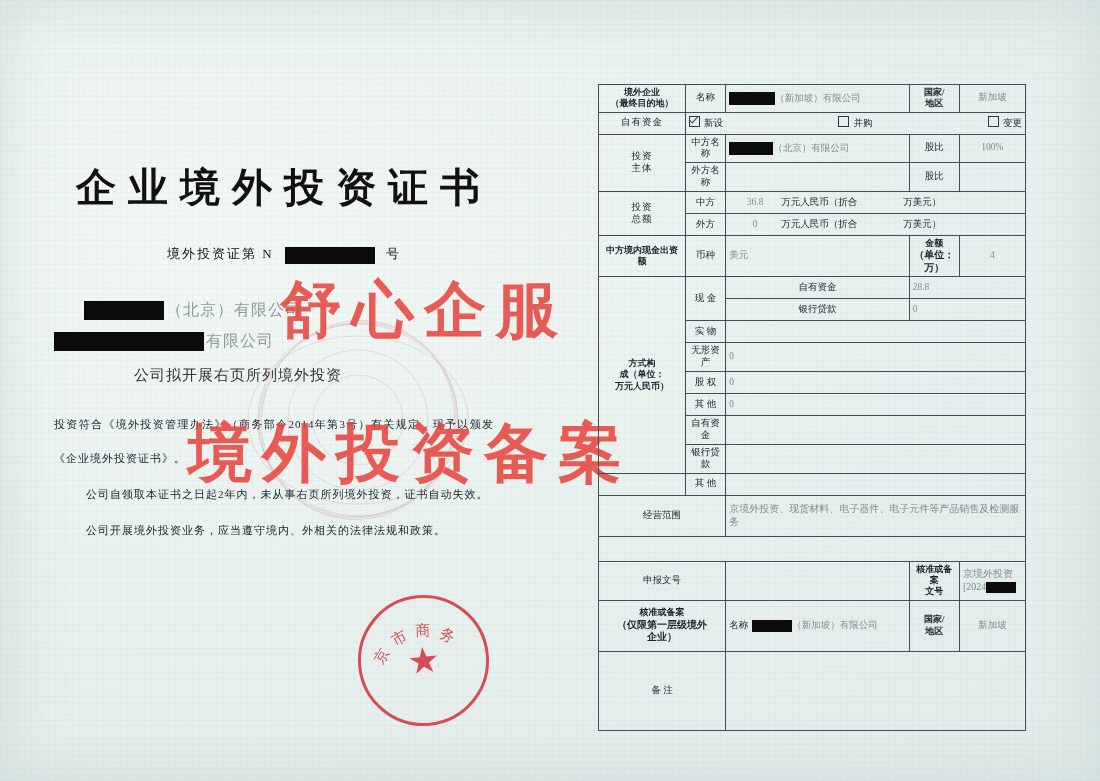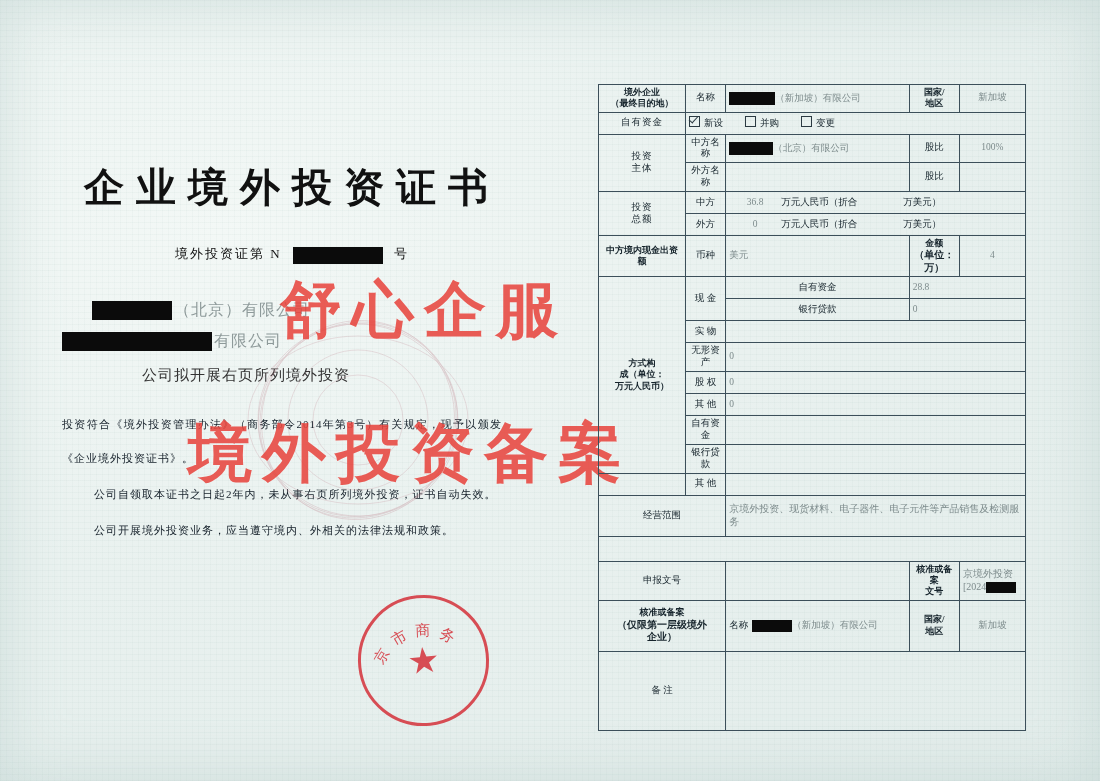--- a/index.html
+++ b/index.html
@@ -25,21 +25,21 @@
     pointer-events:none;
   }
   .paper-edge{
     position:absolute;left:0;top:0;width:1100px;height:781px;
     box-shadow:inset 0 0 60px rgba(160,190,185,0.35);
     pointer-events:none;
   }
 
   
   .left{
-    position:absolute;left:32px;top:100px;width:520px;height:640px;
+    position:absolute;left:24px;top:100px;width:520px;height:640px;
   }
   .cert-title{
     font-family:"Liberation Serif", serif;
     font-size:40px;font-weight:bold;color:#111;
     letter-spacing:12px;
     text-align:center;
     margin:60px 0 0 0;
     white-space:nowrap;
   }
   .cert-no-line{
@@ -208,21 +208,21 @@
       <td class="lbl2" style="width:44px;">
         <div>国家/</div>
         <div>地区</div>
       </td>
       <td class="ctr val" style="width:60px;">新加坡</td>
     </tr>
 
     <tr>
       <td class="lbl">自有资金</td>
       <td colspan="4">
-        <div style="display:flex;justify-content:flex-start;align-items:center;">
+        <div style="display:flex;justify-content:space-between;align-items:center;">
           <span class="opt"><span class="chk on"></span><span>新设</span></span>
           <span class="opt"><span class="chk"></span><span>并购</span></span>
           <span class="opt" style="margin-right:0;"><span class="chk"></span><span>变更</span></span>
         </div>
       </td>
     </tr>
 
     <tr>
       <td class="lbl" rowspan="2">
         <div>投资</div>

